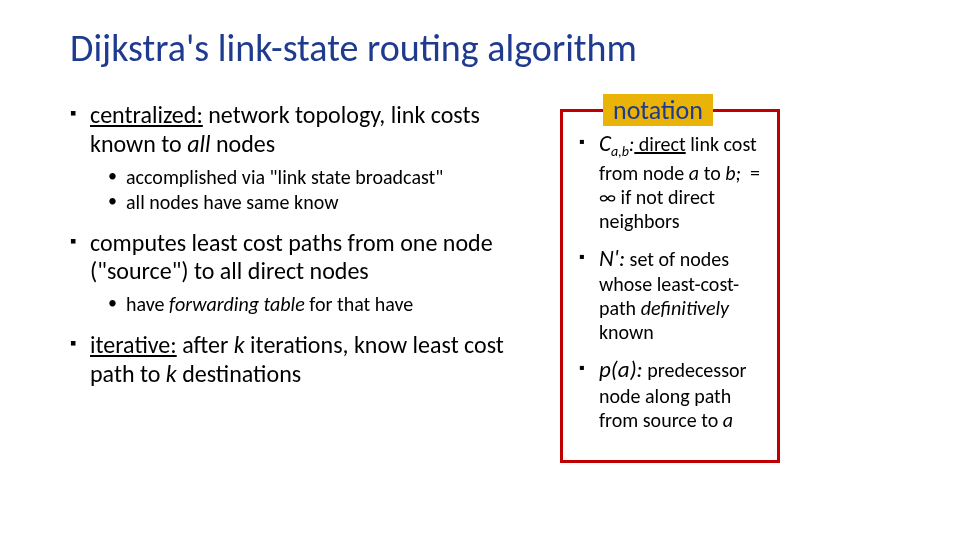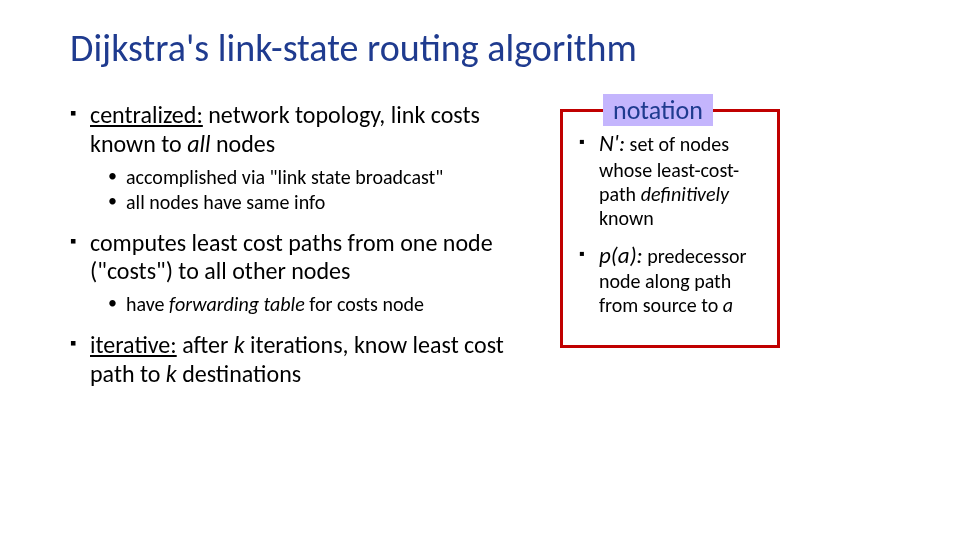--- a/index.html
+++ b/index.html
@@ -11,21 +11,21 @@
   .right { flex: 1; }
   ul.main { list-style: none; }
   ul.main > li { position: relative; padding-left: 20px; margin-bottom: 14px; font-size: 24px; line-height: 1.2; color: #000; }
   ul.main > li::before { content: "▪"; position: absolute; left: 0; top: 2px; font-size: 18px; color: #000; }
   ul.sub { list-style: none; margin-top: 6px; }
   ul.sub > li { position: relative; padding-left: 36px; font-size: 20px; line-height: 1.25; color: #000; }
   ul.sub > li::before { content: "•"; position: absolute; left: 18px; top: 0; font-size: 18px; }
   .ul { text-decoration: underline; }
   .it { font-style: italic; }
   .nbox { border: 3px solid #c00000; position: relative; padding: 18px 16px 16px 16px; margin-top: 8px; }
-  .nbox-title { position: absolute; top: -18px; left: 40px; background: #c4b5fd; padding: 0 10px; color: #1f3b8f; font-size: 26px; }
+  .nbox-title { position: absolute; top: -18px; left: 40px; background: #eab308; padding: 0 10px; color: #1f3b8f; font-size: 26px; }
   ul.not { list-style: none; }
   ul.not > li { position: relative; padding-left: 20px; margin-bottom: 12px; font-size: 20px; line-height: 1.2; color: #000; }
   ul.not > li::before { content: "▪"; position: absolute; left: 0; top: 2px; font-size: 16px; }
   .term { font-style: italic; font-size: 23px; }
   .subsc { font-style: italic; font-size: 14px; vertical-align: sub; }
   .seg { white-space: pre-wrap; }
 </style>
 </head>
 <body>
 
@@ -34,43 +34,46 @@
 
   <div class="columns">
 
     <div class="left">
       <ul class="main">
 
         <li>
           <span class="ul">centralized:</span><span class="seg"> network topology, link costs known to </span><span class="it">all</span><span class="seg"> nodes</span>
           <ul class="sub">
             <li>accomplished via "link state broadcast"</li>
-            <li>all nodes have same info</li>
+            <li>all nodes have same know</li>
           </ul>
         </li>
 
         <li>
-          <span>computes least cost paths from one node ("costs") to all other nodes</span>
+          <span>computes least cost paths from one node ("source") to all direct nodes</span>
           <ul class="sub">
-            <li><span class="seg">have </span><span class="it">forwarding table</span><span class="seg"> for costs node</span></li>
+            <li><span class="seg">have </span><span class="it">forwarding table</span><span class="seg"> for that have</span></li>
           </ul>
         </li>
 
         <li>
           <span class="ul">iterative:</span><span class="seg"> after </span><span class="it">k</span><span class="seg"> iterations, know least cost path to </span><span class="it">k</span><span class="seg"> destinations</span>
         </li>
 
       </ul>
     </div>
 
     <div class="right">
       <div class="nbox">
         <div class="nbox-title">notation</div>
         <ul class="not">
 
+          <li>
+            <span class="term">C</span><span class="subsc">a,b</span><span class="it">:</span><span class="ul seg"> direct</span><span class="seg"> link cost from node </span><span class="it">a</span><span class="seg"> to </span><span class="it">b;</span><span class="seg">  = ∞ if not direct neighbors</span>
+          </li>
 
 
           <li>
             <span class="term">N':</span><span class="seg"> set of nodes whose least-cost-path </span><span class="it">definitively</span><span class="seg"> known</span>
           </li>
 
           <li>
             <span class="term">p(a):</span><span class="seg"> predecessor node along path from source to </span><span class="it">a</span>
           </li>
 

